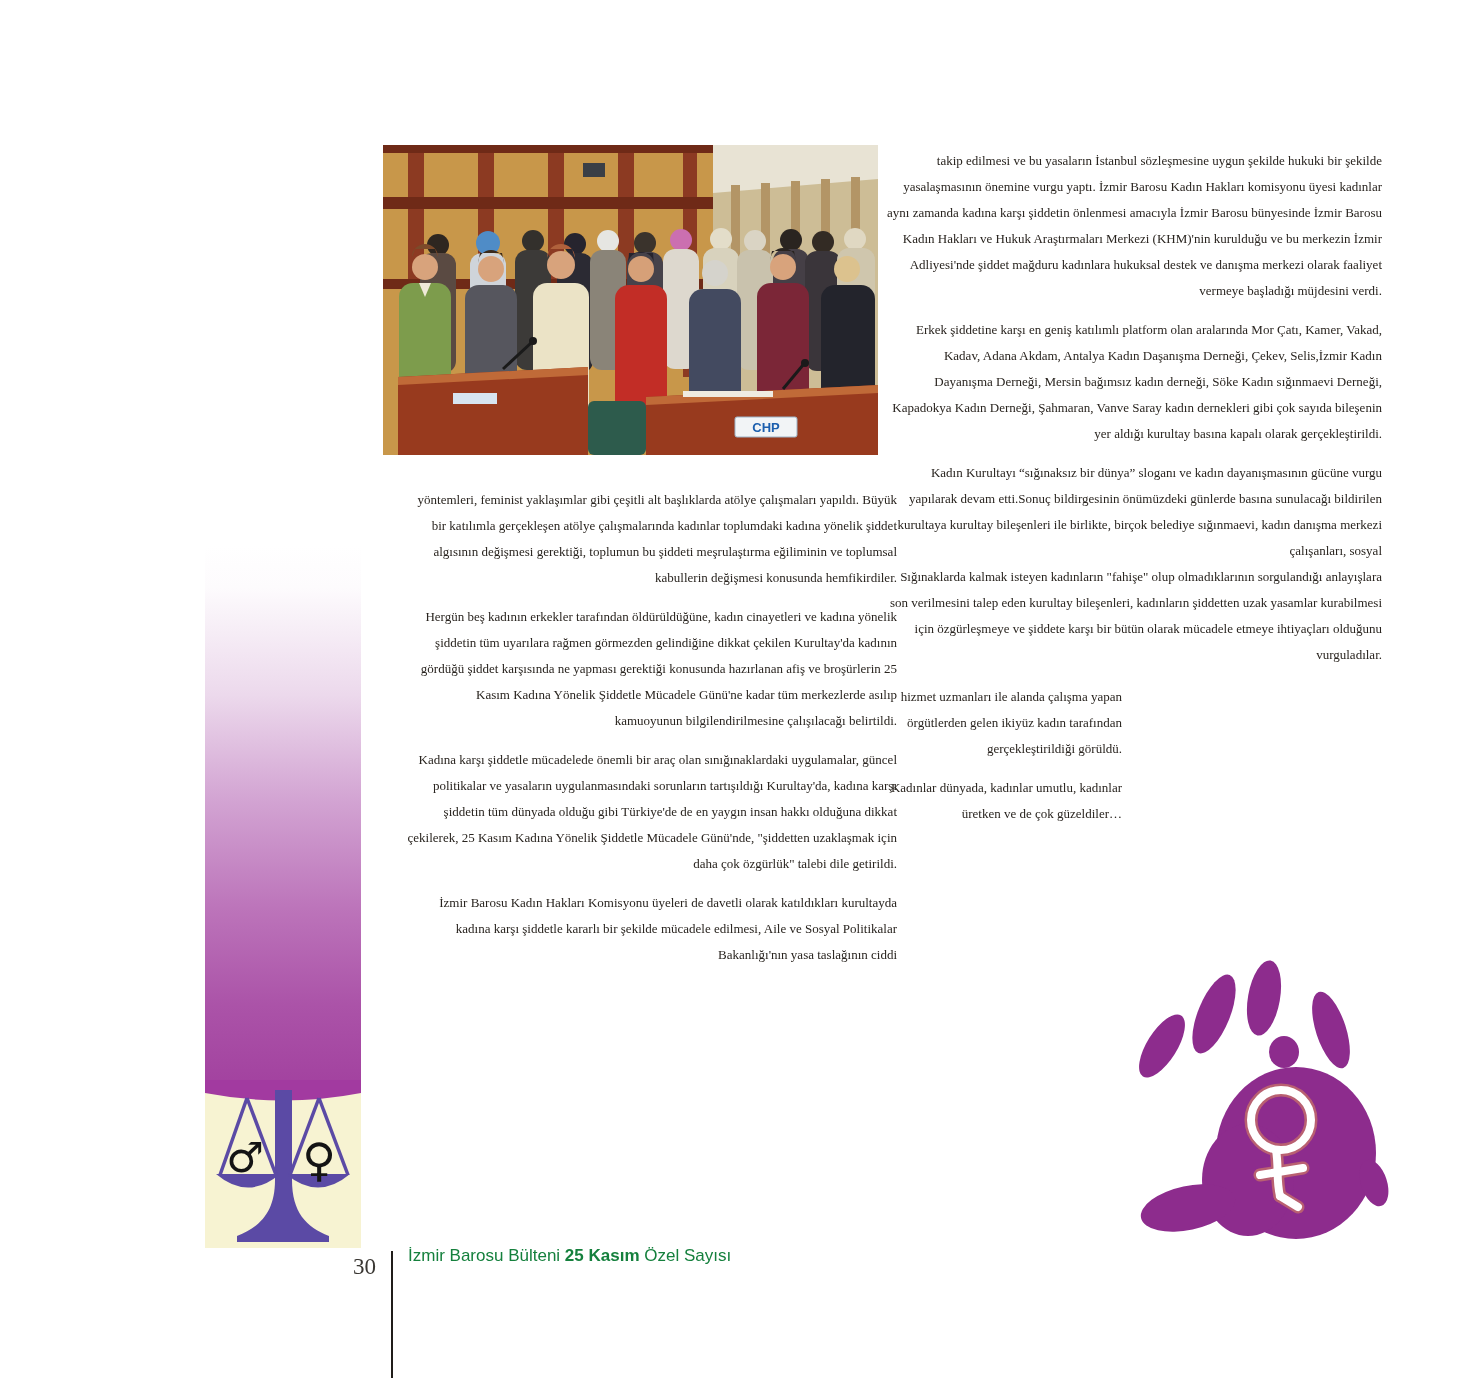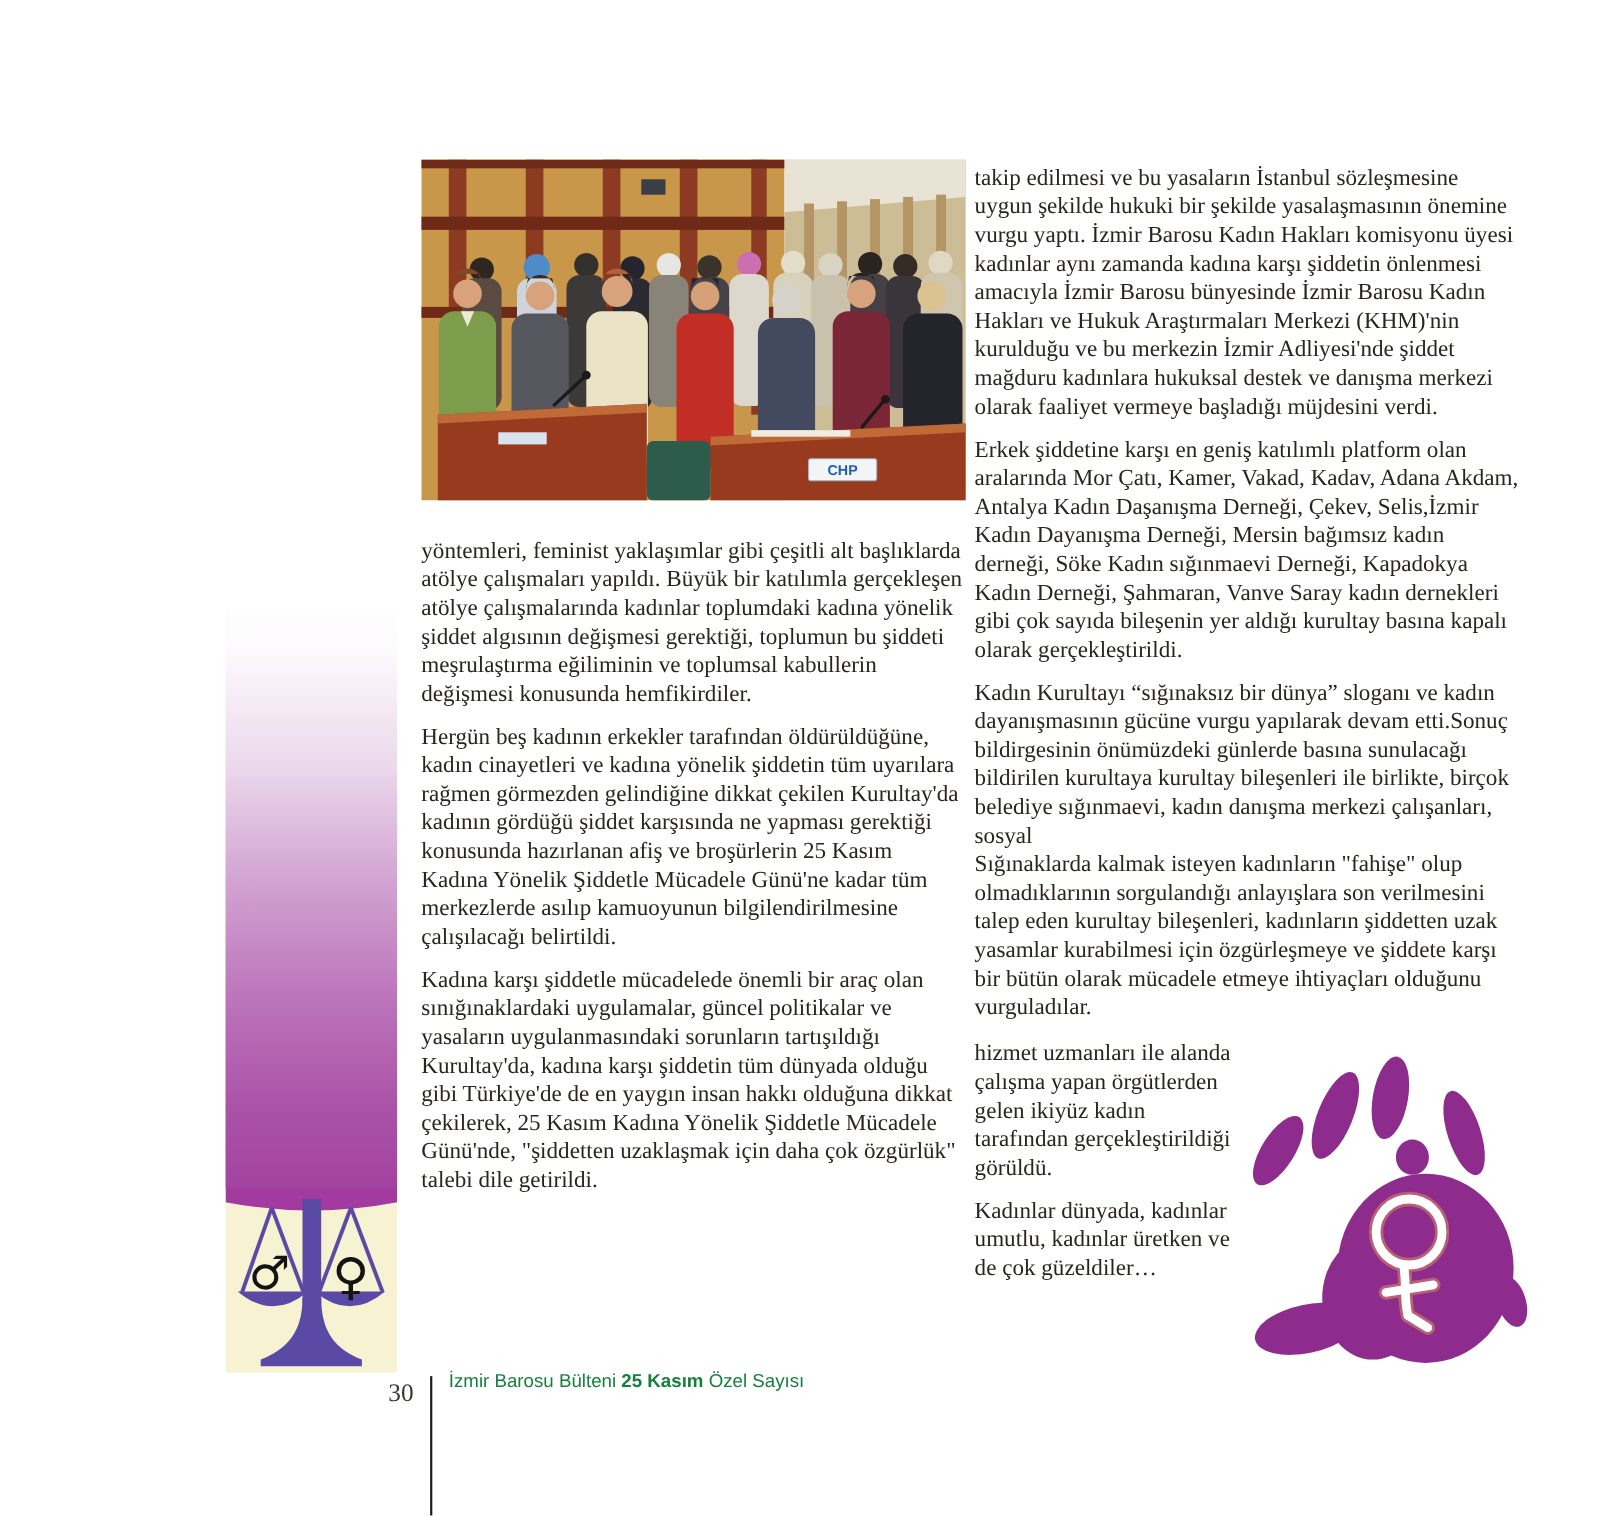--- a/index.html
+++ b/index.html
@@ -4,22 +4,22 @@
 <style>
   html,body{margin:0;padding:0;background:#ffffff;}
   #page{
     position:relative;width:1476px;height:1378px;background:#ffffff;overflow:hidden;
     font-family:"Liberation Serif",serif;color:#29241f;
   }
   
   .photo{position:absolute;left:383px;top:145px;width:495px;height:310px;}
   .photo svg{display:block;width:100%;height:100%;}
   
-  .col{position:absolute;font-size:21px;line-height:26px;text-align:left;}
-  .colL{left:383px;top:487px;width:492px;}
+  .col{position:absolute;font-size:13px;line-height:26px;text-align:right;}
+  .colL{left:405px;top:487px;width:492px;}
   .colR{left:886px;top:148px;width:496px;}
   .col p{margin:0 0 13px 0;}
   .col p.cont{margin-top:16px;}
   .narrow{width:236px;}
   
   .gradbar{
     position:absolute;left:205px;top:545px;width:156px;height:535px;
     background:linear-gradient(180deg,#ffffff 0%,#fdfbfd 8%,#ecd9ec 28%,#d2a3d2 48%,#bc74ba 68%,#ab53a8 86%,#a343a0 100%);
   }
   .scales{position:absolute;left:205px;top:1080px;width:156px;height:168px;}
@@ -132,20 +132,21 @@
           <text x="383" y="287" text-anchor="middle" font-family="Liberation Sans, sans-serif" font-size="13" font-weight="bold" fill="#1d5fae">CHP</text>
         </g>
       </g>
     </svg>
   </div>
 
   <div class="col colL">
     <p>yöntemleri, feminist yaklaşımlar gibi çeşitli alt başlıklarda atölye çalışmaları yapıldı. Büyük bir katılımla gerçekleşen atölye çalışmalarında kadınlar toplumdaki kadına yönelik şiddet algısının değişmesi gerektiği, toplumun bu şiddeti meşrulaştırma eğiliminin ve toplumsal kabullerin değişmesi konusunda hemfikirdiler.</p>
     <p>Hergün beş kadının erkekler tarafından öldürüldüğüne, kadın cinayetleri ve kadına yönelik şiddetin tüm uyarılara rağmen görmezden gelindiğine dikkat çekilen Kurultay'da kadının gördüğü şiddet karşısında ne yapması gerektiği konusunda hazırlanan afiş ve broşürlerin 25 Kasım Kadına Yönelik Şiddetle Mücadele Günü'ne kadar tüm merkezlerde asılıp kamuoyunun bilgilendirilmesine çalışılacağı belirtildi.</p>
     <p>Kadına karşı şiddetle mücadelede önemli bir araç olan sınığınaklardaki uygulamalar, güncel politikalar ve yasaların uygulanmasındaki sorunların tartışıldığı Kurultay'da, kadına karşı şiddetin tüm dünyada olduğu gibi Türkiye'de de en yaygın insan hakkı olduğuna dikkat çekilerek, 25 Kasım Kadına Yönelik Şiddetle Mücadele Günü'nde, "şiddetten uzaklaşmak için daha çok özgürlük" talebi dile getirildi.</p>
+    <p>İzmir Barosu Kadın Hakları Komisyonu üyeleri de davetli olarak katıldıkları kurultayda kadına karşı şiddetle kararlı bir şekilde mücadele edilmesi, Aile ve Sosyal Politikalar Bakanlığı'nın yasa taslağının ciddi</p>
   </div>
 
   <div class="col colR">
     <p>takip edilmesi ve bu yasaların İstanbul sözleşmesine uygun şekilde hukuki bir şekilde yasalaşmasının önemine vurgu yaptı. İzmir Barosu Kadın Hakları komisyonu üyesi kadınlar aynı zamanda kadına karşı şiddetin önlenmesi amacıyla İzmir Barosu bünyesinde İzmir Barosu Kadın Hakları ve Hukuk Araştırmaları Merkezi (KHM)'nin kurulduğu ve bu merkezin İzmir Adliyesi'nde şiddet mağduru kadınlara hukuksal destek ve danışma merkezi olarak faaliyet vermeye başladığı müjdesini verdi.</p>
     <p>Erkek şiddetine karşı en geniş katılımlı platform olan aralarında Mor Çatı, Kamer, Vakad, Kadav, Adana Akdam, Antalya Kadın Daşanışma Derneği, Çekev, Selis,İzmir Kadın Dayanışma Derneği, Mersin bağımsız kadın derneği, Söke Kadın sığınmaevi Derneği, Kapadokya Kadın Derneği, Şahmaran, Vanve Saray kadın dernekleri gibi çok sayıda bileşenin yer aldığı kurultay basına kapalı olarak gerçekleştirildi.</p>
     <p style="margin-bottom:0">Kadın Kurultayı “sığınaksız bir dünya” sloganı ve kadın dayanışmasının gücüne vurgu yapılarak devam etti.Sonuç bildirgesinin önümüzdeki günlerde basına sunulacağı bildirilen kurultaya kurultay bileşenleri ile birlikte, birçok belediye sığınmaevi, kadın danışma merkezi çalışanları, sosyal</p>
     <p>Sığınaklarda kalmak isteyen kadınların "fahişe" olup olmadıklarının sorgulandığı anlayışlara son verilmesini talep eden kurultay bileşenleri, kadınların şiddetten uzak yasamlar kurabilmesi için özgürleşmeye ve şiddete karşı bir bütün olarak mücadele etmeye ihtiyaçları olduğunu vurguladılar.</p>
     <div class="narrow">
       <p class="cont">hizmet uzmanları ile alanda çalışma yapan örgütlerden gelen ikiyüz kadın tarafından gerçekleştirildiği görüldü.</p>
       <p>Kadınlar dünyada, kadınlar umutlu, kadınlar üretken ve de çok güzeldiler…</p>

